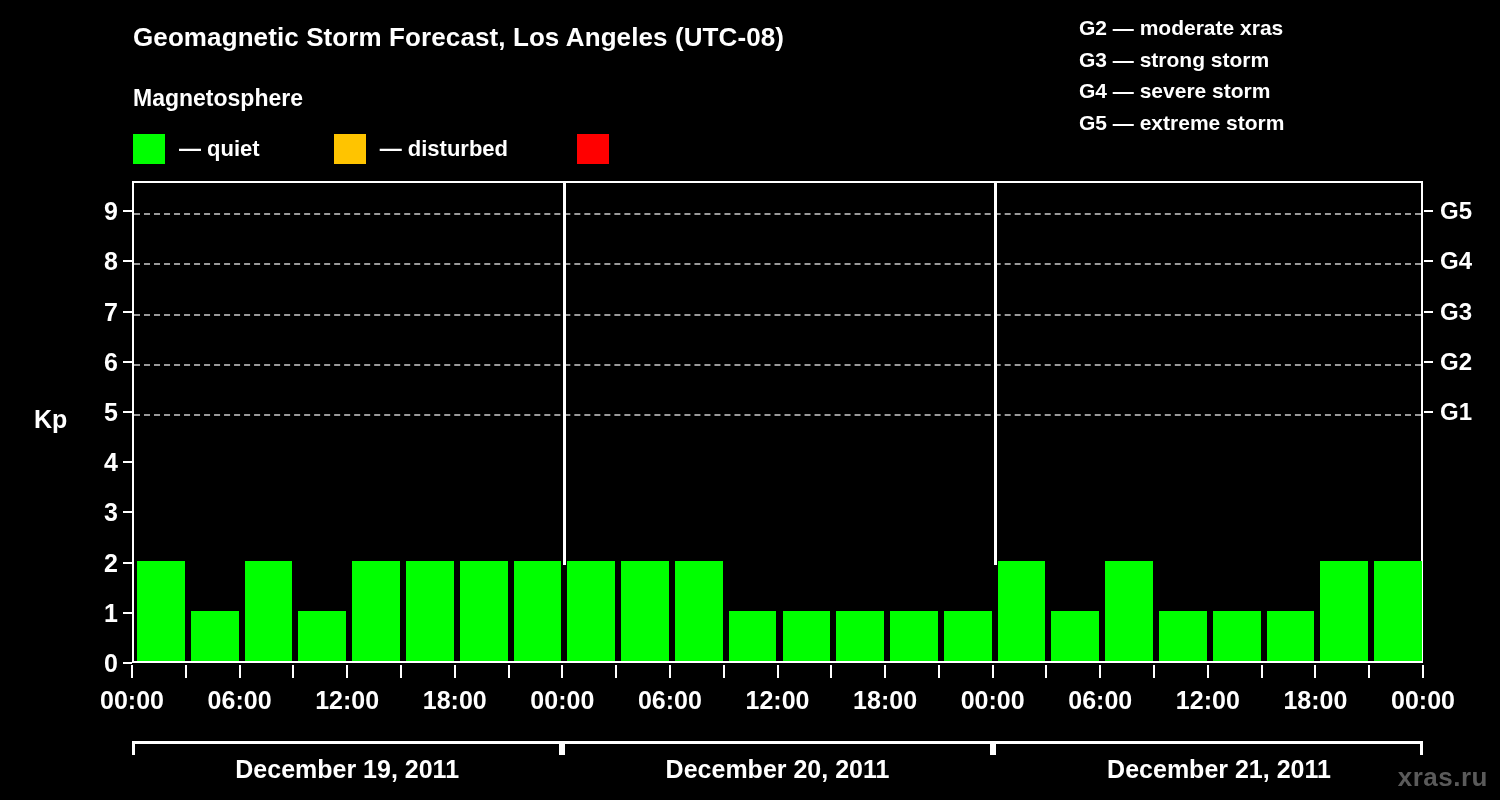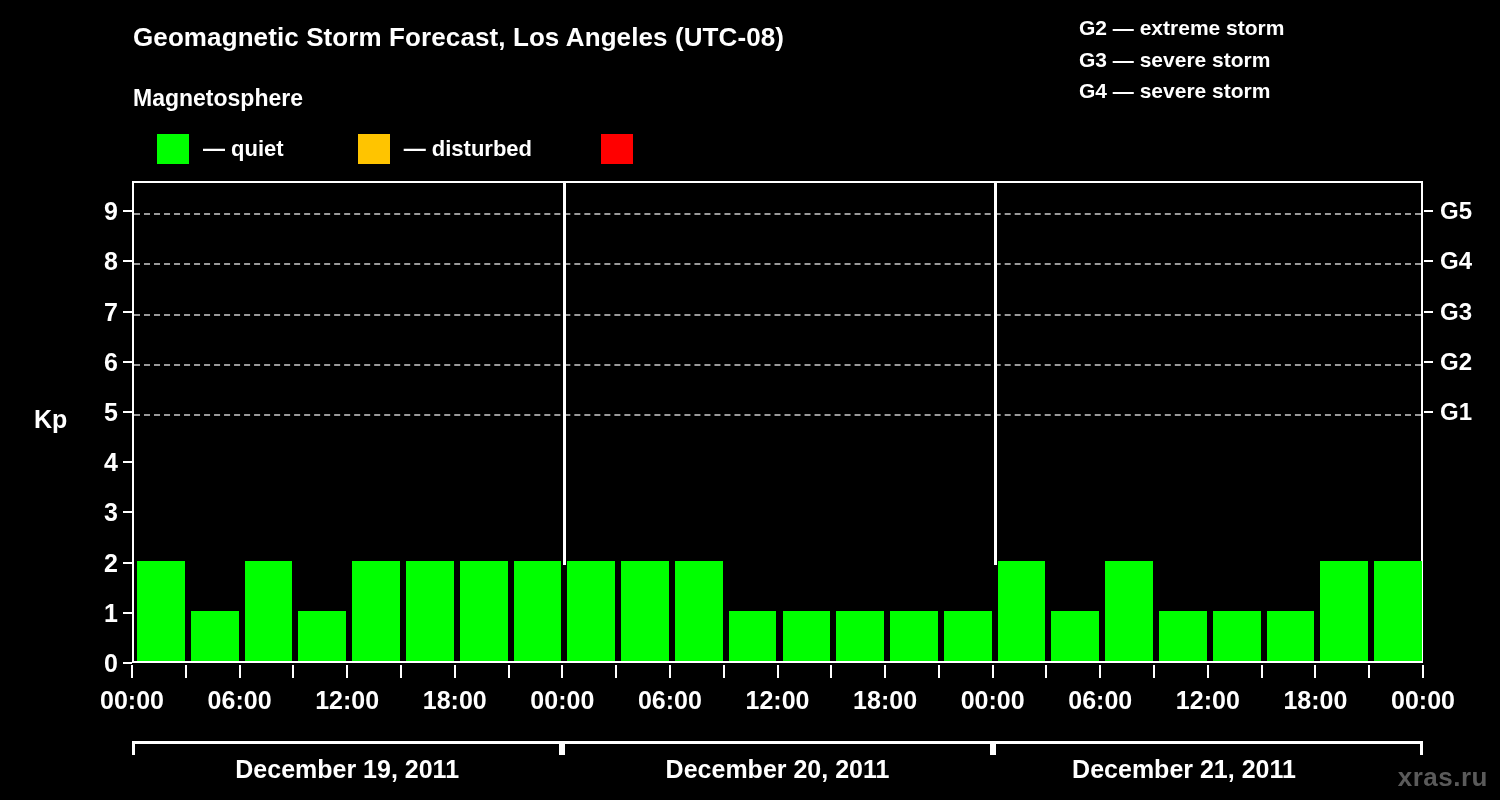--- a/index.html
+++ b/index.html
@@ -14,21 +14,21 @@
   .title{
     position:absolute;left:133px;top:22px;
     font-size:26px;font-weight:bold;letter-spacing:.1px;white-space:nowrap;
   }
   .ms-title{
     position:absolute;left:133px;top:85px;
     font-size:23px;font-weight:bold;white-space:nowrap;
   }
   .legend{
     position:absolute;left:133px;top:133px;
-    display:flex;align-items:center;gap:0;height:32px;margin-left:24px;
+    display:flex;align-items:center;gap:0;height:32px;
   }
   .legend-item{display:flex;align-items:center;white-space:nowrap;}
   .swatch{width:32px;height:30px;display:inline-block;}
   .legend-text{font-size:22px;font-weight:bold;margin-left:14px;}
   .lg-gap1{width:74px;}
   .lg-gap2{width:69px;}
 
   
   .gscale{
     position:absolute;left:1079px;top:12px;
@@ -110,23 +110,24 @@
       <span class="swatch" style="background:#ffc400"></span>
       <span class="legend-text">— disturbed</span>
     </div>
     <span class="lg-gap2"></span>
     <div class="legend-item">
       <span class="swatch" style="background:#ff0000"></span>
     </div>
   </div>
 
   <div class="gscale">
-    <div>G2 — extreme storm</div>
-    <div>G3 — severe storm</div>
+    <div>G2 — moderate xras</div>
+    <div>G3 — strong storm</div>
     <div>G4 — severe storm</div>
+    <div>G5 — extreme storm</div>
   </div>
 
   <div class="kp-axis-title">Kp</div>
 
   <div class="plot">
     <div id="gridlines">
         <div class="gridline" style="top: 230.958px;"></div>
         <div class="gridline" style="top: 180.75px;"></div>
         <div class="gridline" style="top: 130.542px;"></div>
         <div class="gridline" style="top: 80.3333px;"></div>
@@ -256,17 +257,17 @@
         <div class="hline"></div>
         <div class="lcap"></div>
         <div class="rcap"></div>
       </div>
       <div class="dayname" style="left: 777.5px;">December 20, 2011</div>
       <div class="daybar" style="left: 992.667px; width: 430.333px;">
         <div class="hline"></div>
         <div class="lcap"></div>
         <div class="rcap"></div>
       </div>
-      <div class="dayname" style="left: 1184px;">December 21, 2011</div>
+      <div class="dayname" style="left: 1219px;">December 21, 2011</div>
     </div>
 
   <div class="watermark">xras.ru</div>
 </div>
 
 </body></html>

